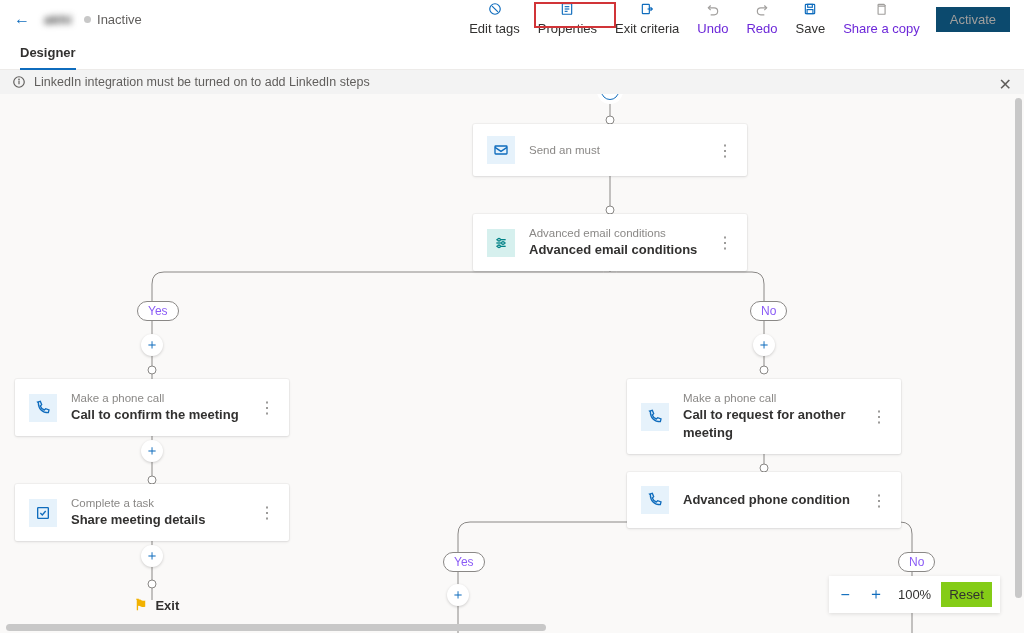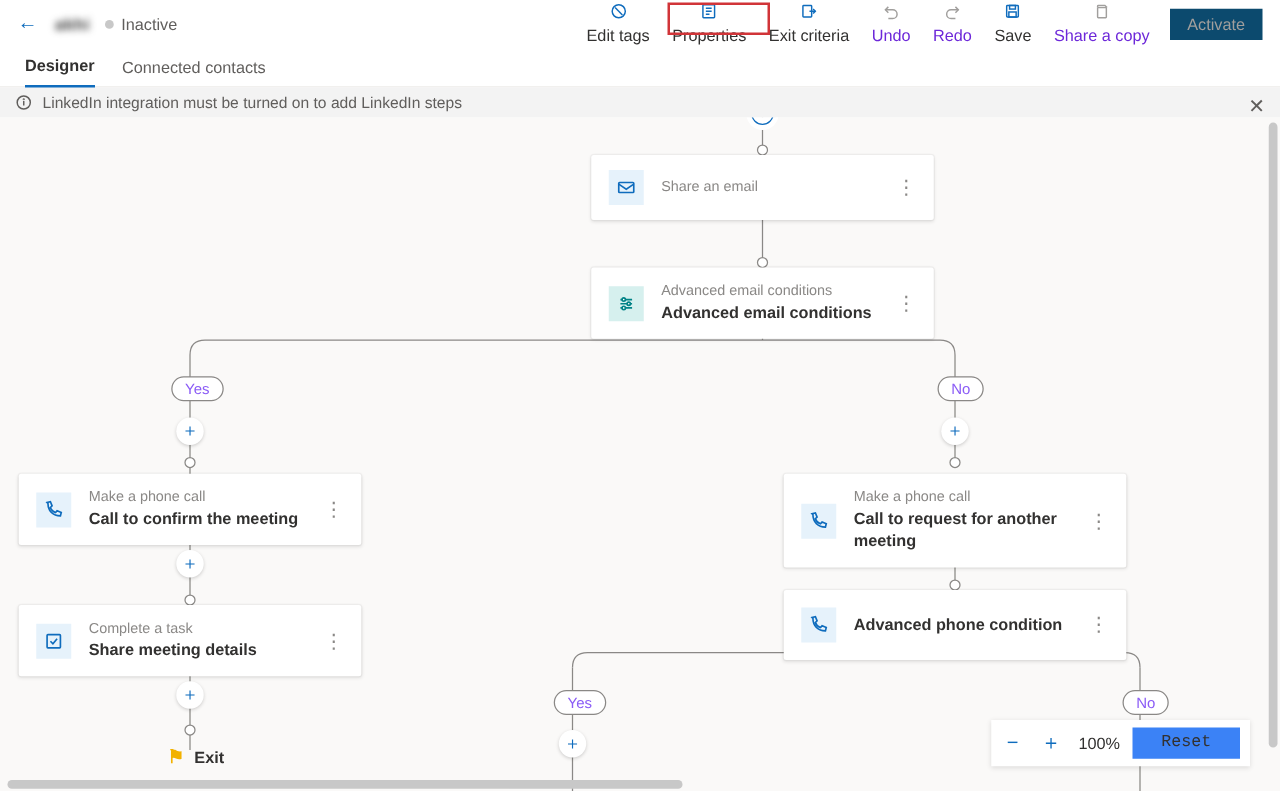--- a/index.html
+++ b/index.html
@@ -191,21 +191,21 @@
     bottom: 20px;
     background:#fff;
     box-shadow: 0 1px 4px rgba(0,0,0,0.12);
     display:flex;
     align-items:center;
     padding: 6px 8px;
     gap: 10px;
     font-size:13px;
   }
   .zoom .zbtn{ color:#0f6cbd; cursor:pointer; font-size:16px; padding:0 4px;}
-  .zoom .reset{ background:#3b82f6; border:none; padding:5px 23px; cursor:pointer; color:#323130;font-family:Liberation Mono, monospace;}
+  .zoom .reset{ background:#84cc16; border:none; padding:5px 8px; cursor:pointer; color:#323130;}
   
   .hscroll{
     position:absolute;
     left:6px; bottom:2px;
     width:540px; height:7px;
     background:#c8c8c8;
     border-radius:4px;
   }
   .vscroll{
     position:absolute;
@@ -292,21 +292,20 @@
       </span>
       <span>Share a copy</span>
     </span>
     <button class="activate-btn">Activate</button>
   </div>
   <div class="highlight-box" style="left:534px; top:2px; width:82px; height:26px;"></div>
 </div>
 
 <div class="tabs">
   <div class="tab active">Designer</div>
-  <div class="tab">Connected contacts</div>
 </div>
 
 <div class="infobar">
   <span class="info-ico">
     <svg width="14" height="14" viewBox="0 0 24 24" fill="none" stroke="#605e5c" stroke-width="2">
         <circle cx="12" cy="12" r="9"></circle>
         <line x1="12" y1="10" x2="12" y2="16"></line>
         <circle cx="12" cy="7.5" r="0.5" fill="#605e5c"></circle>
       </svg>
   </span>
@@ -355,21 +354,21 @@
   <div class="start-circle" style="left:601px; top:-12px;"></div>
 
   <div class="node" style="left:473px; top:30px; width:274px;">
     <div class="icon-box">
       <svg width="16" height="16" viewBox="0 0 24 24" fill="none" stroke="currentColor" stroke-width="2">
           <rect x="3" y="6" width="18" height="12" rx="1"></rect>
           <path d="M3 8l9 6 9-6"></path>
         </svg>
     </div>
     <div>
-      <div class="small">Share an email</div>
+      <div class="small">Send an must</div>
     </div>
     <div class="dots">⋮</div>
   </div>
 
   <div class="node" style="left:473px; top:120px; width:274px;">
     <div class="icon-box teal">
       <svg width="16" height="16" viewBox="0 0 24 24" fill="none" stroke="currentColor" stroke-width="2">
           <line x1="5" y1="7" x2="19" y2="7"></line>
           <line x1="5" y1="12" x2="19" y2="12"></line>
           <line x1="5" y1="17" x2="19" y2="17"></line>

